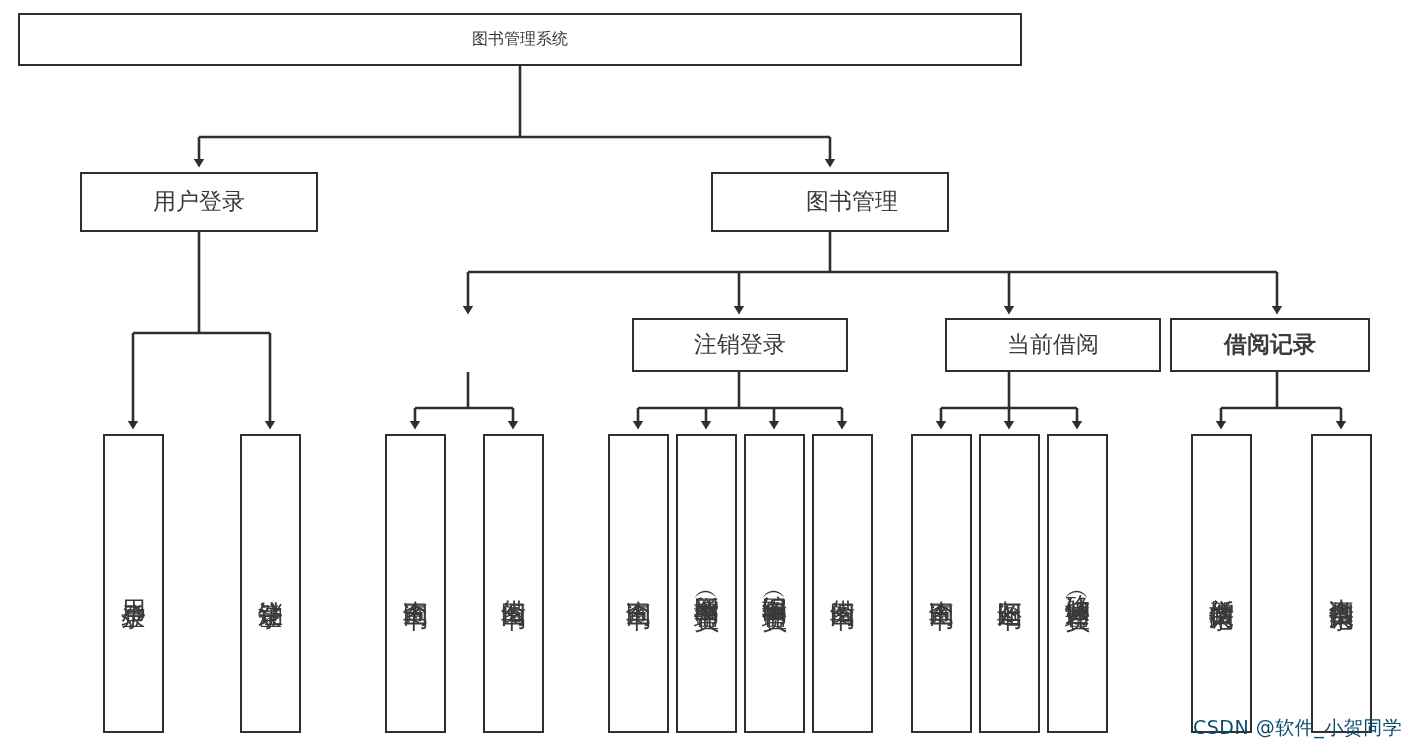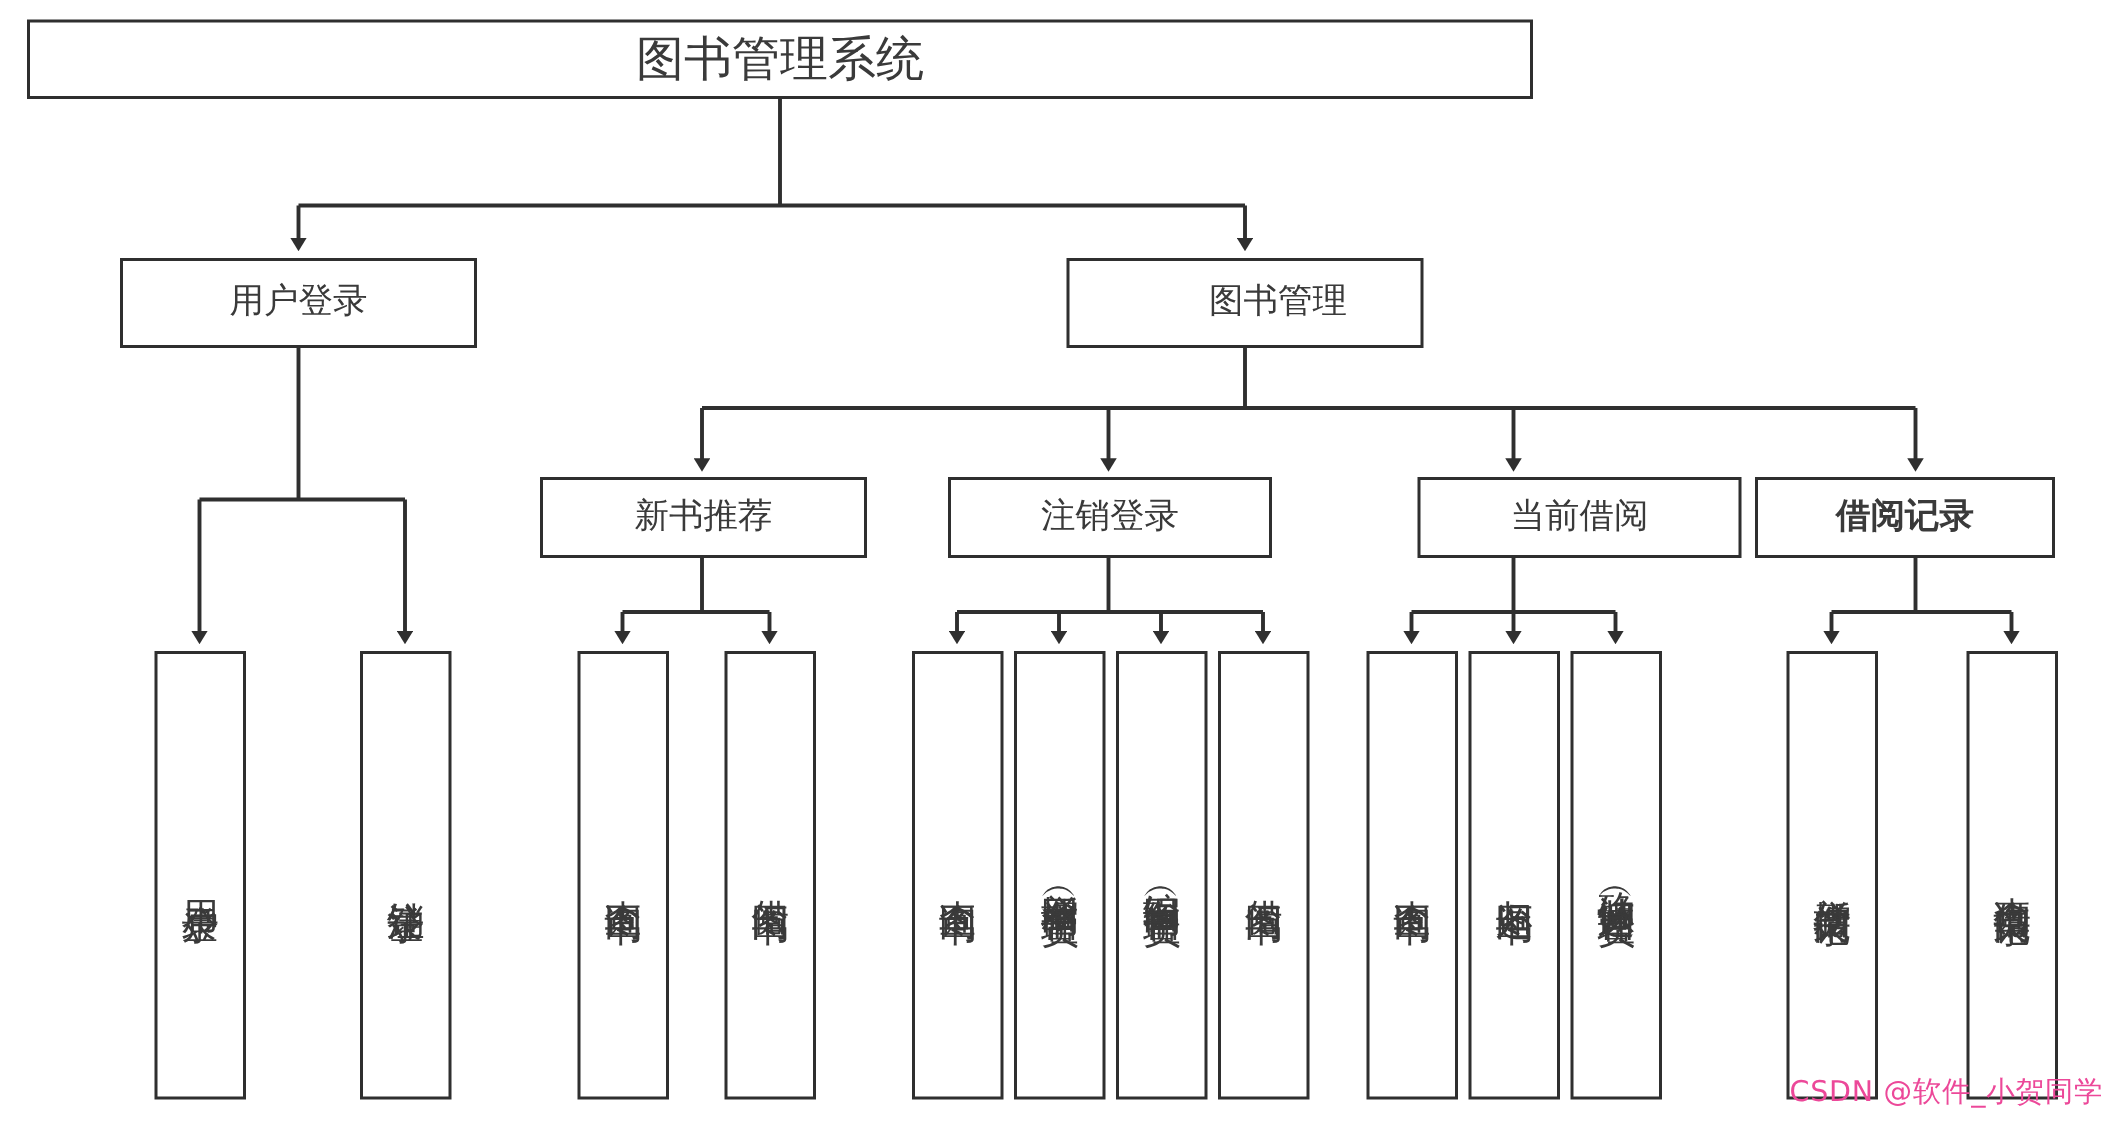--- a/index.html
+++ b/index.html
@@ -38,37 +38,37 @@
   .node .label {
     color: #3a3a3a;
     line-height: 1.18;
     text-align: center;
     white-space: nowrap;
   }
   .node.horiz .label {
     font-size: 23px;
   }
   .node.root .label {
-    font-size: 32px;
+    font-size: 16px;
   }
   .node.vert {
     align-items: center;
     justify-content: center;
   }
   .node.vert .label {
     writing-mode: vertical-rl;
     text-orientation: upright;
     font-size: 25px;
     letter-spacing: 2px;
     line-height: 1;
     white-space: nowrap;
   }
   .watermark {
     position: absolute;
-    color: #ec4899;
+    color: #0c4a6e;
     font-size: 19px;
     white-space: nowrap;
     letter-spacing: 0.5px;
   }
 </style>
 </head>
 <body>
 
 <div id="canvas">
 
@@ -126,23 +126,20 @@
     <span class="label">图书管理系统</span>
   </div>
 
   <div class="node horiz" style="left:80px; top:172px; width:238px; height:60px;">
     <span class="label">用户登录</span>
   </div>
   <div class="node horiz" style="left:711px; top:172px; width:238px; height:60px;padding-left:44px;">
     <span class="label">图书管理</span>
   </div>
 
-  <div class="node horiz" style="left:360px; top:318px; width:218px; height:54px;">
-    <span class="label">新书推荐</span>
-  </div>
   <div class="node horiz" style="left:632px; top:318px; width:216px; height:54px;">
     <span class="label">注销登录</span>
   </div>
   <div class="node horiz" style="left:902px; top:318px; width:216px; height:54px;margin-left:43px;">
     <span class="label">当前借阅</span>
   </div>
   <div class="node horiz" style="left:1170px; top:318px; width:200px; height:54px;font-weight:bold;">
     <span class="label">借阅记录</span>
   </div>
 

